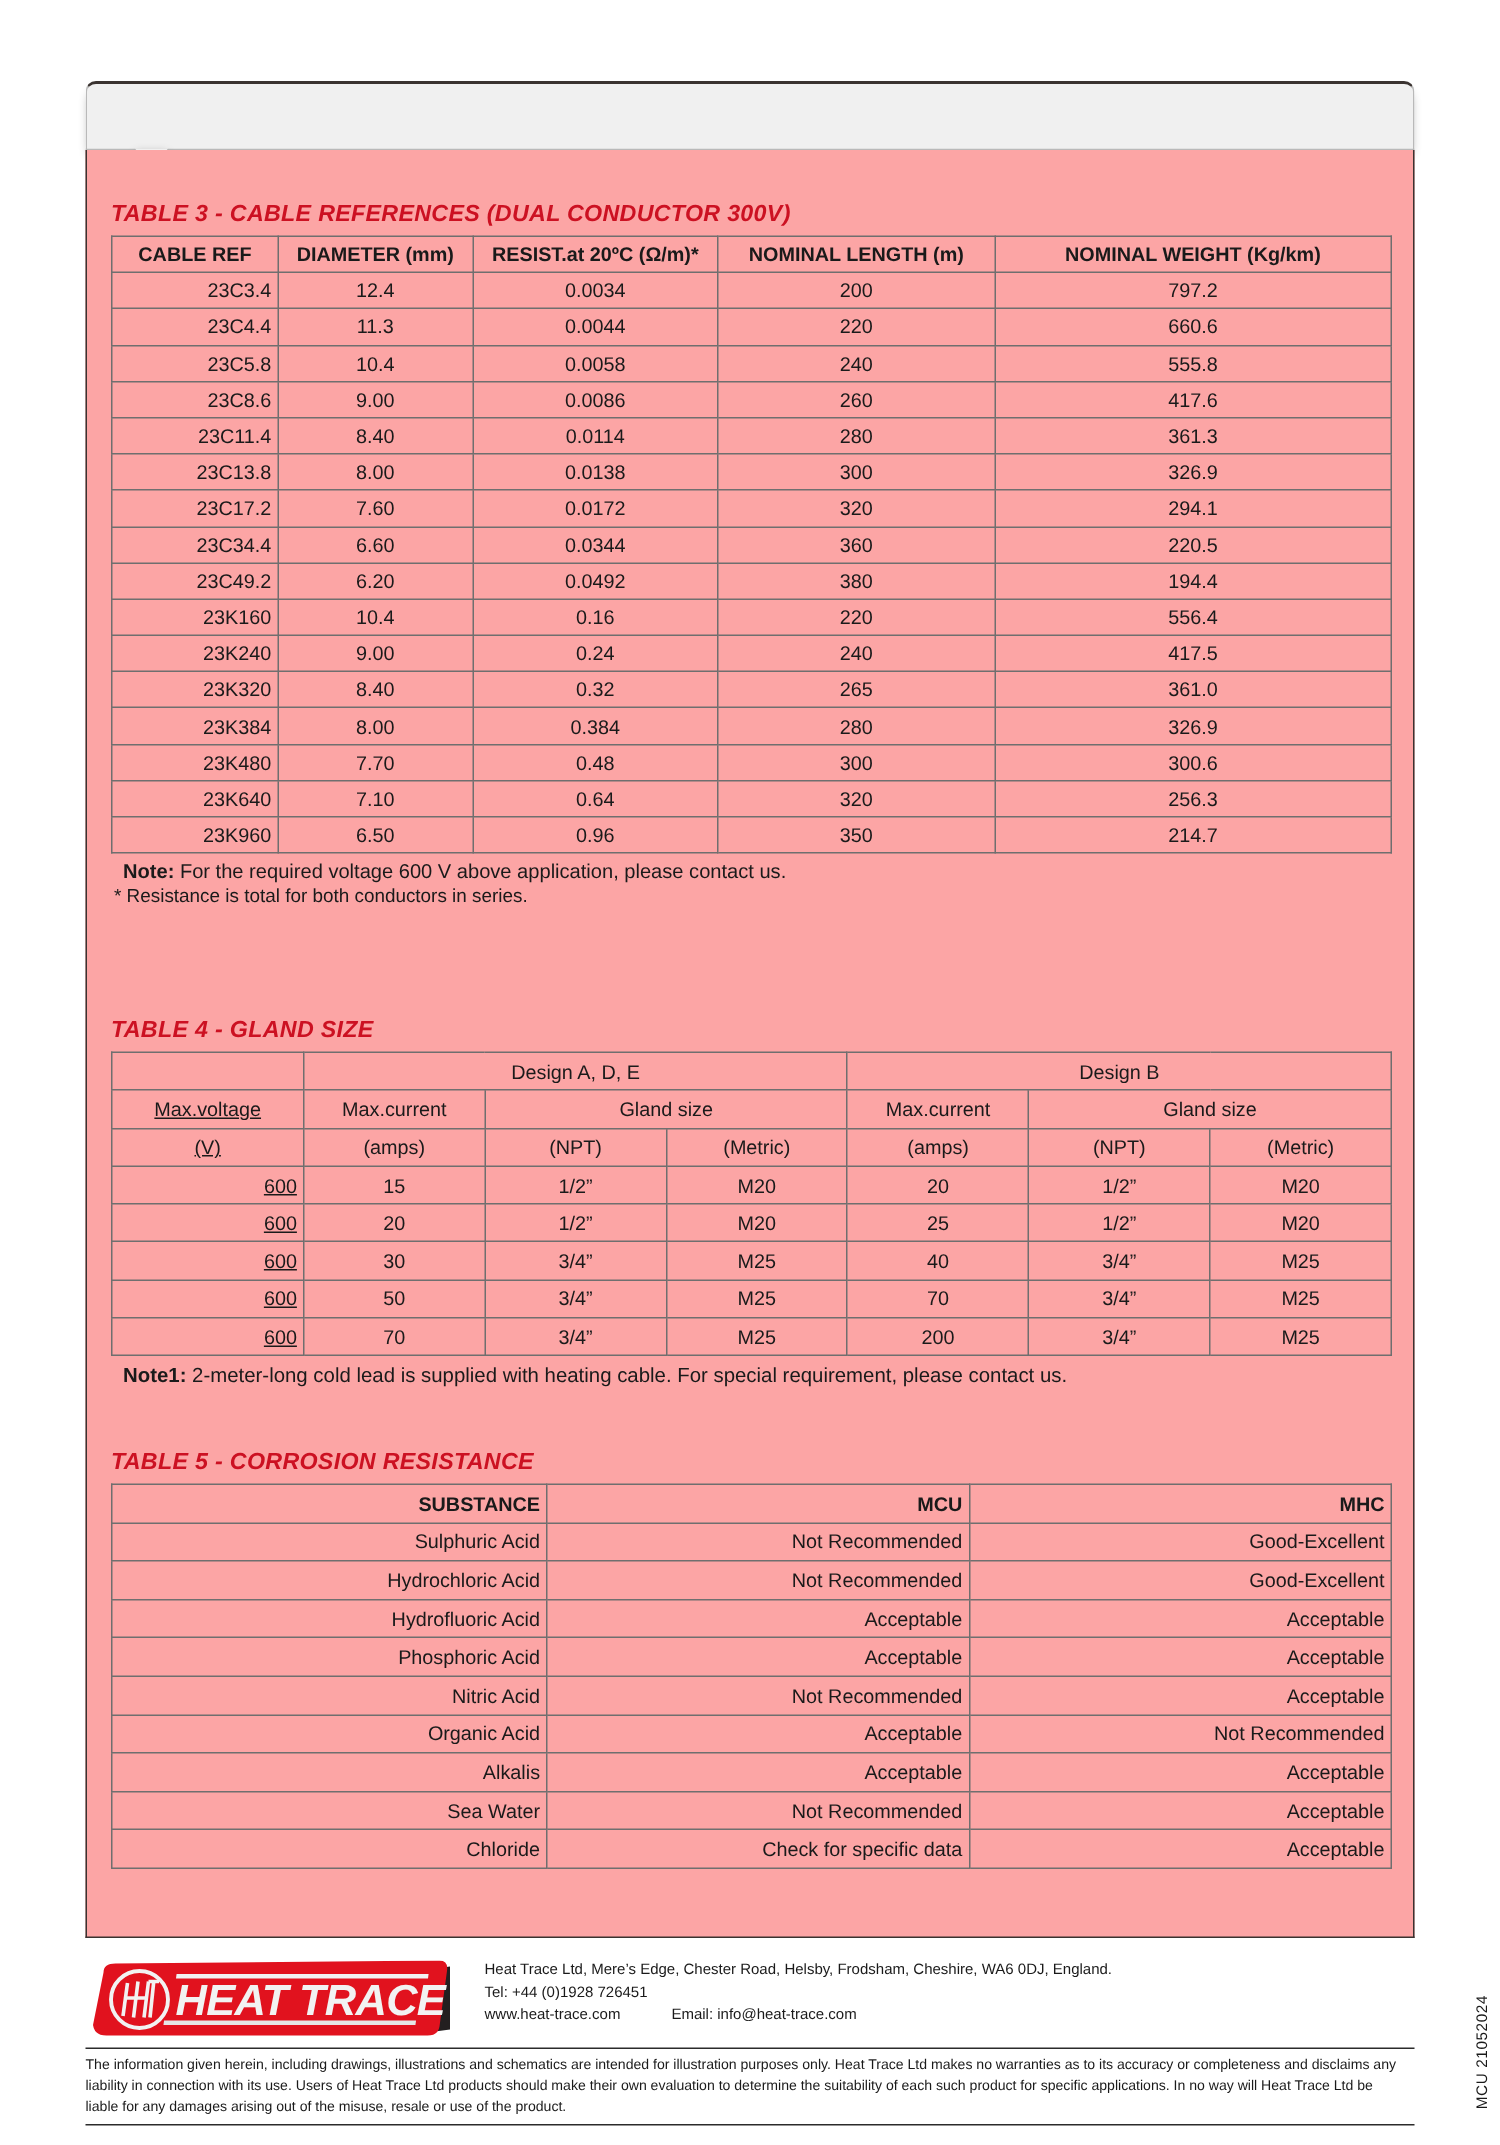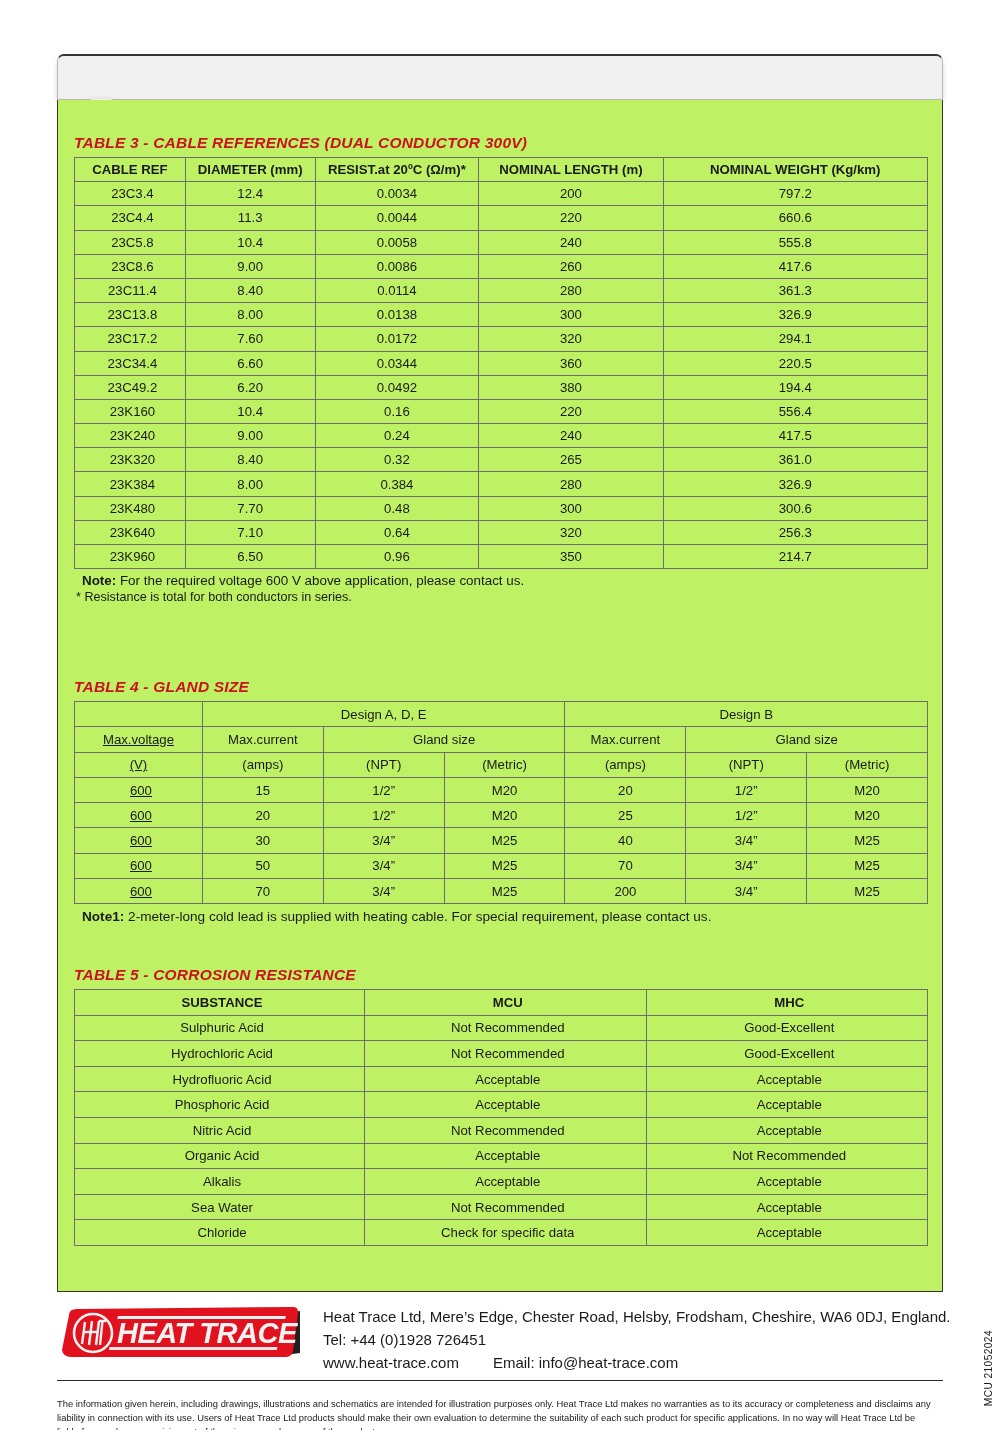--- a/index.html
+++ b/index.html
@@ -49,21 +49,21 @@
   
   .content-frame {
     position: absolute;
     left: 57px;
     top: 100px;
     width: 886px;
     height: 1192px;
     box-sizing: border-box;
     border: 1px solid #3a3330;
     border-top: none;
-    background: #bef264;
+    background: #fca5a5;
   }
 
   .inner {
     position: absolute;
     left: 16px;
     top: 0;
     width: 854px;
   }
 
   
@@ -91,21 +91,21 @@
     height: 19px;
     box-sizing: border-box;
     overflow: hidden;
     white-space: nowrap;
   }
   .t-head td, .t-head th {
     font-weight: bold;
     font-size: 13.2px;
   }
   .ctr { text-align: center; }
-  .lft { text-align: center; padding-left: 9px; }
+  .lft { text-align: right; padding-left: 9px; }
 
   
   #table3-block { position: absolute; top: 34px; width: 854px; }
   #table3 td { height: 24.2px; }
   #table3 .c0 { width: 13.0%; }
   #table3 .c1 { width: 15.2%; }
   #table3 .c2 { width: 19.2%; }
   #table3 .c3 { width: 21.6%; }
   #table3 .c4 { width: 31.0%; }
 
@@ -165,35 +165,35 @@
     width: 246px;
     height: 52px;
     flex: 0 0 246px;
     margin-top: 2px;
   }
   .logo svg { display: block; }
 
   .contact {
     margin-left: 20px;
     padding-top: 1px;
-    font-size: 15px;
+    font-size: 10px;
     line-height: 1.52;
     color: #1a1a1a;
     white-space: nowrap;
   }
   .contact-row3 { display: flex; }
   .contact-email { margin-left: 34px; }
 
   .rule {
     border-top: 1.6px solid #2b2b2b;
     margin-top: 6px;
     width: 886px;
   }
   .disclaimer {
-    margin-top: 16px;
+    margin-top: 3px;
     font-size: 9.4px;
     line-height: 1.48;
     color: #1a1a1a;
     width: 878px;
     text-align: left;
   }
   .rule-bottom {
     border-top: 1.6px solid #2b2b2b;
     margin-top: 5px;
     width: 886px;

